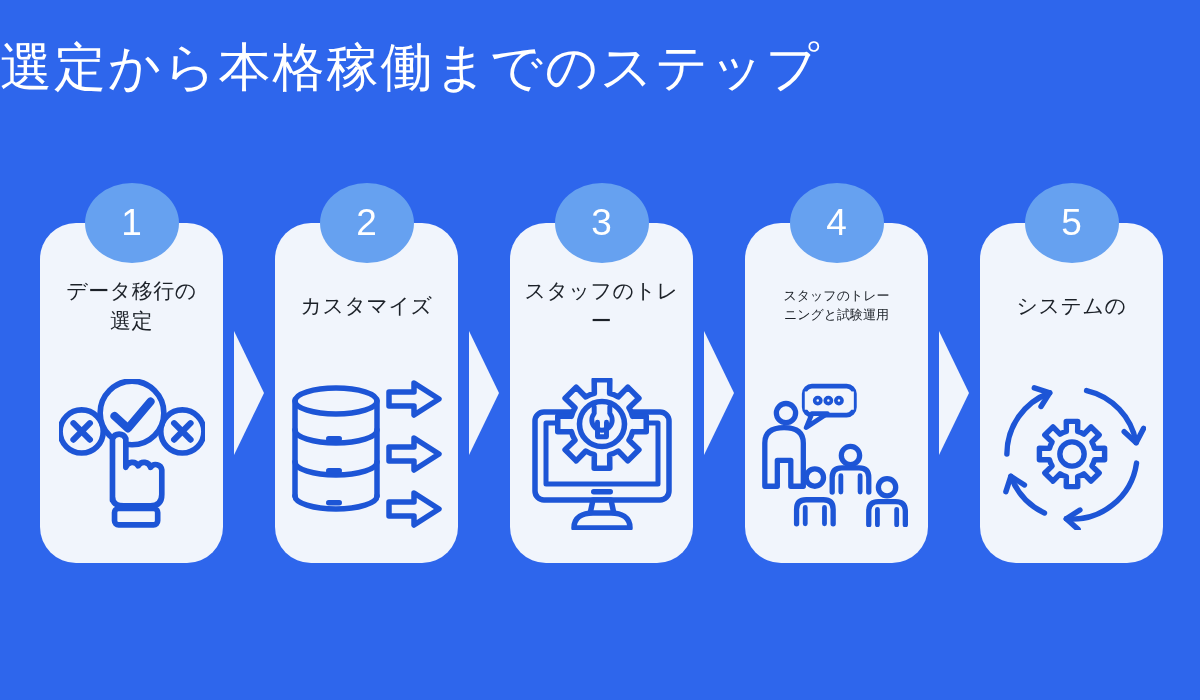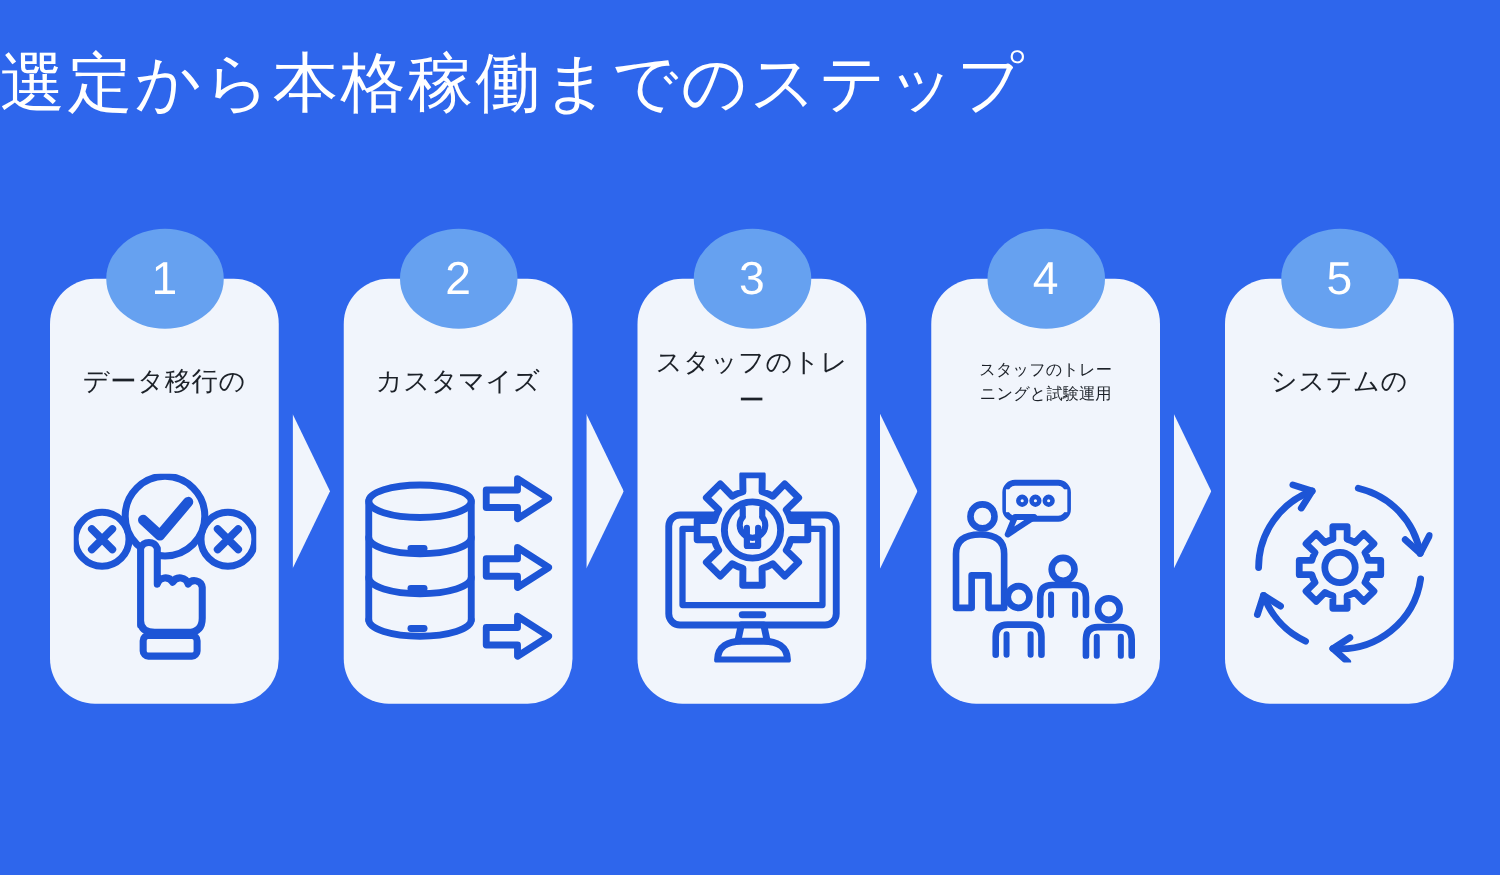--- a/index.html
+++ b/index.html
@@ -53,20 +53,21 @@
 <body>
 
 <div class="title">選定から本格稼働までのステップ</div>
 
 <div class="steps">
 
   <section class="card">
     <div class="badge">1</div>
     <h2 class="card-title">
       <span>データ移行の</span>
+      <span>選定</span>
     </h2>
     <div class="icon-wrap">
       <svg width="146" height="150" viewBox="0 0 142 146">
         <circle class="st bg" cx="22" cy="51" r="21" stroke-width="5.5"></circle>
         <path class="st" d="M14 43 L30 59 M30 43 L14 59" stroke-width="6"></path>
         <circle class="st bg" cx="120" cy="51" r="21" stroke-width="5.5"></circle>
         <path class="st" d="M112 43 L128 59 M128 43 L112 59" stroke-width="6"></path>
         <circle class="st bg" cx="71" cy="33" r="31" stroke-width="5.5"></circle>
         <path class="st" d="M54 36 L67 48 L89 22" stroke-width="8"></path>
         <path class="st bg" stroke-width="5.5" d="M52 118 V58 a7 7 0 0 1 13 0 v28 a6.5 6.5 0 0 1 12 -1.5 a6.5 6.5 0 0 1 12 1.5 a6 6 0 0 1 11 2.5 v24 q0 11 -11 11 H63 q-11 0 -11 -9 z"></path>

